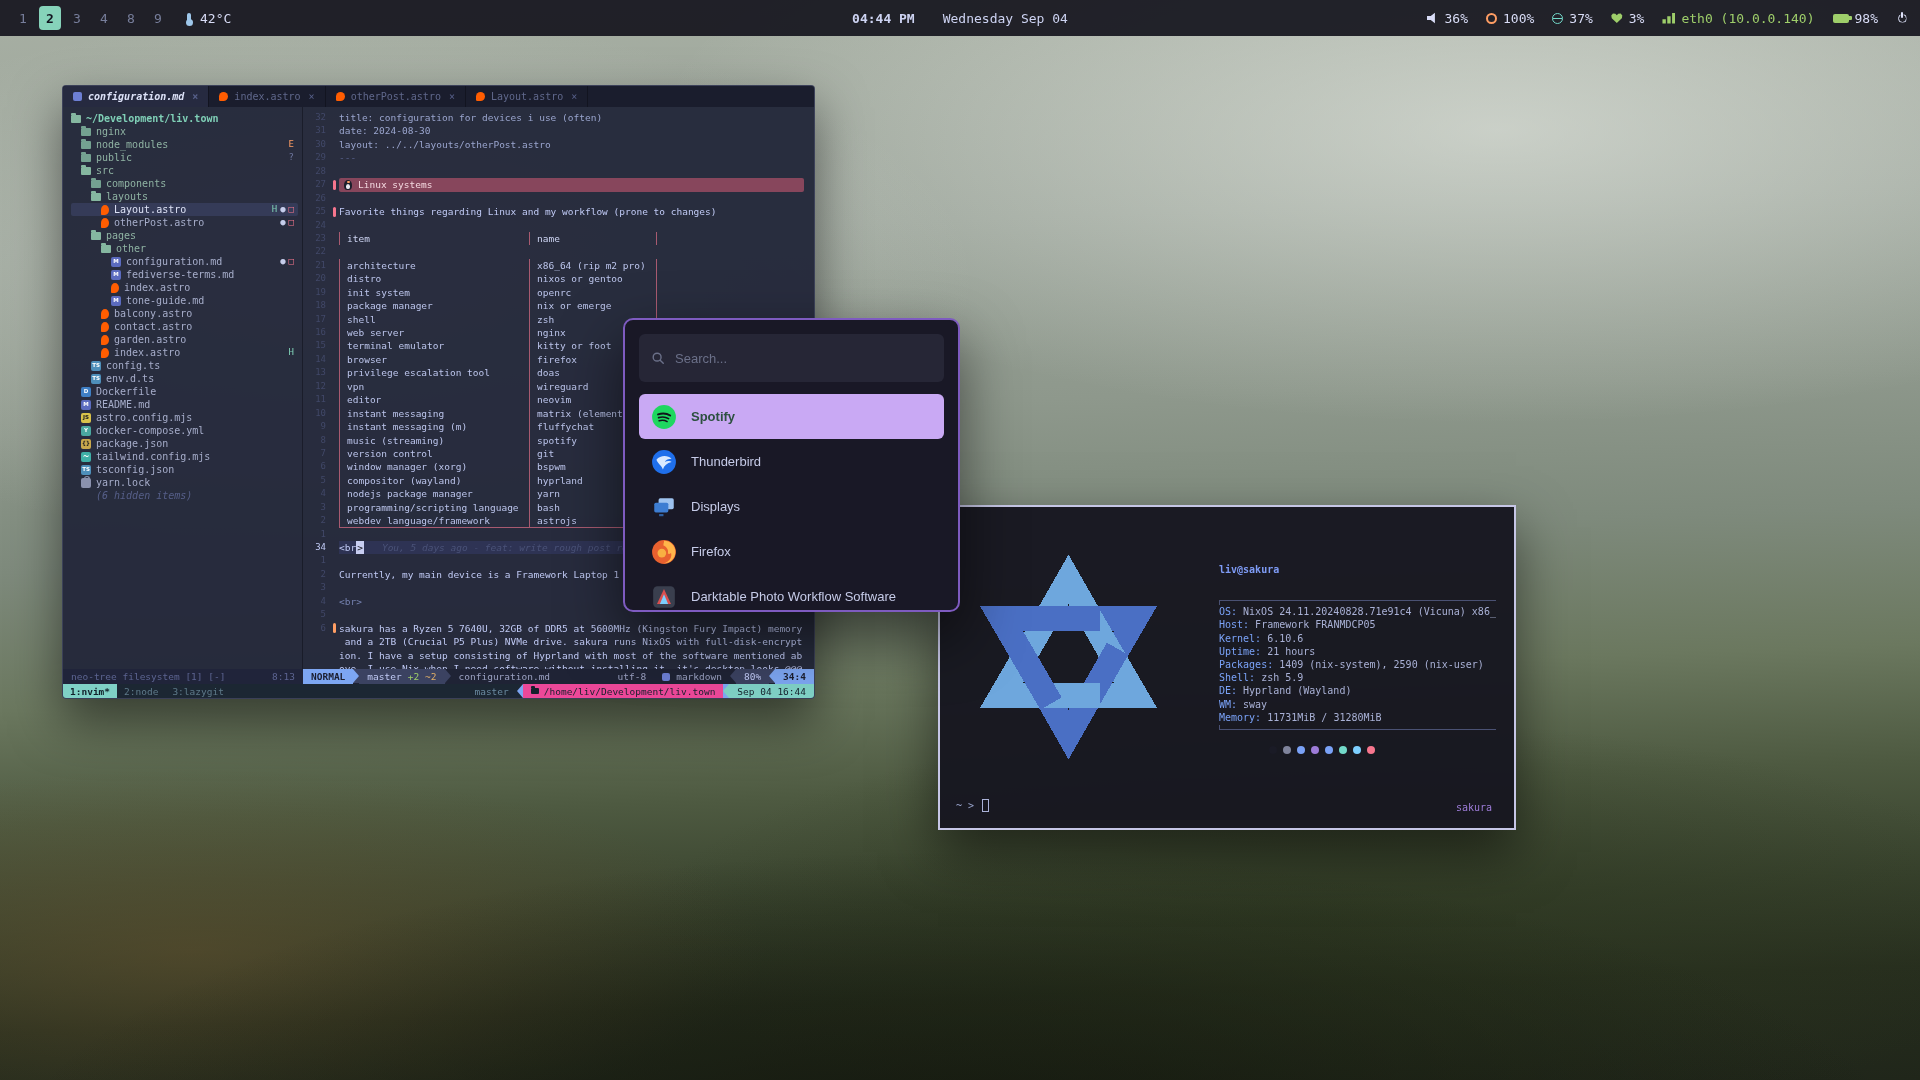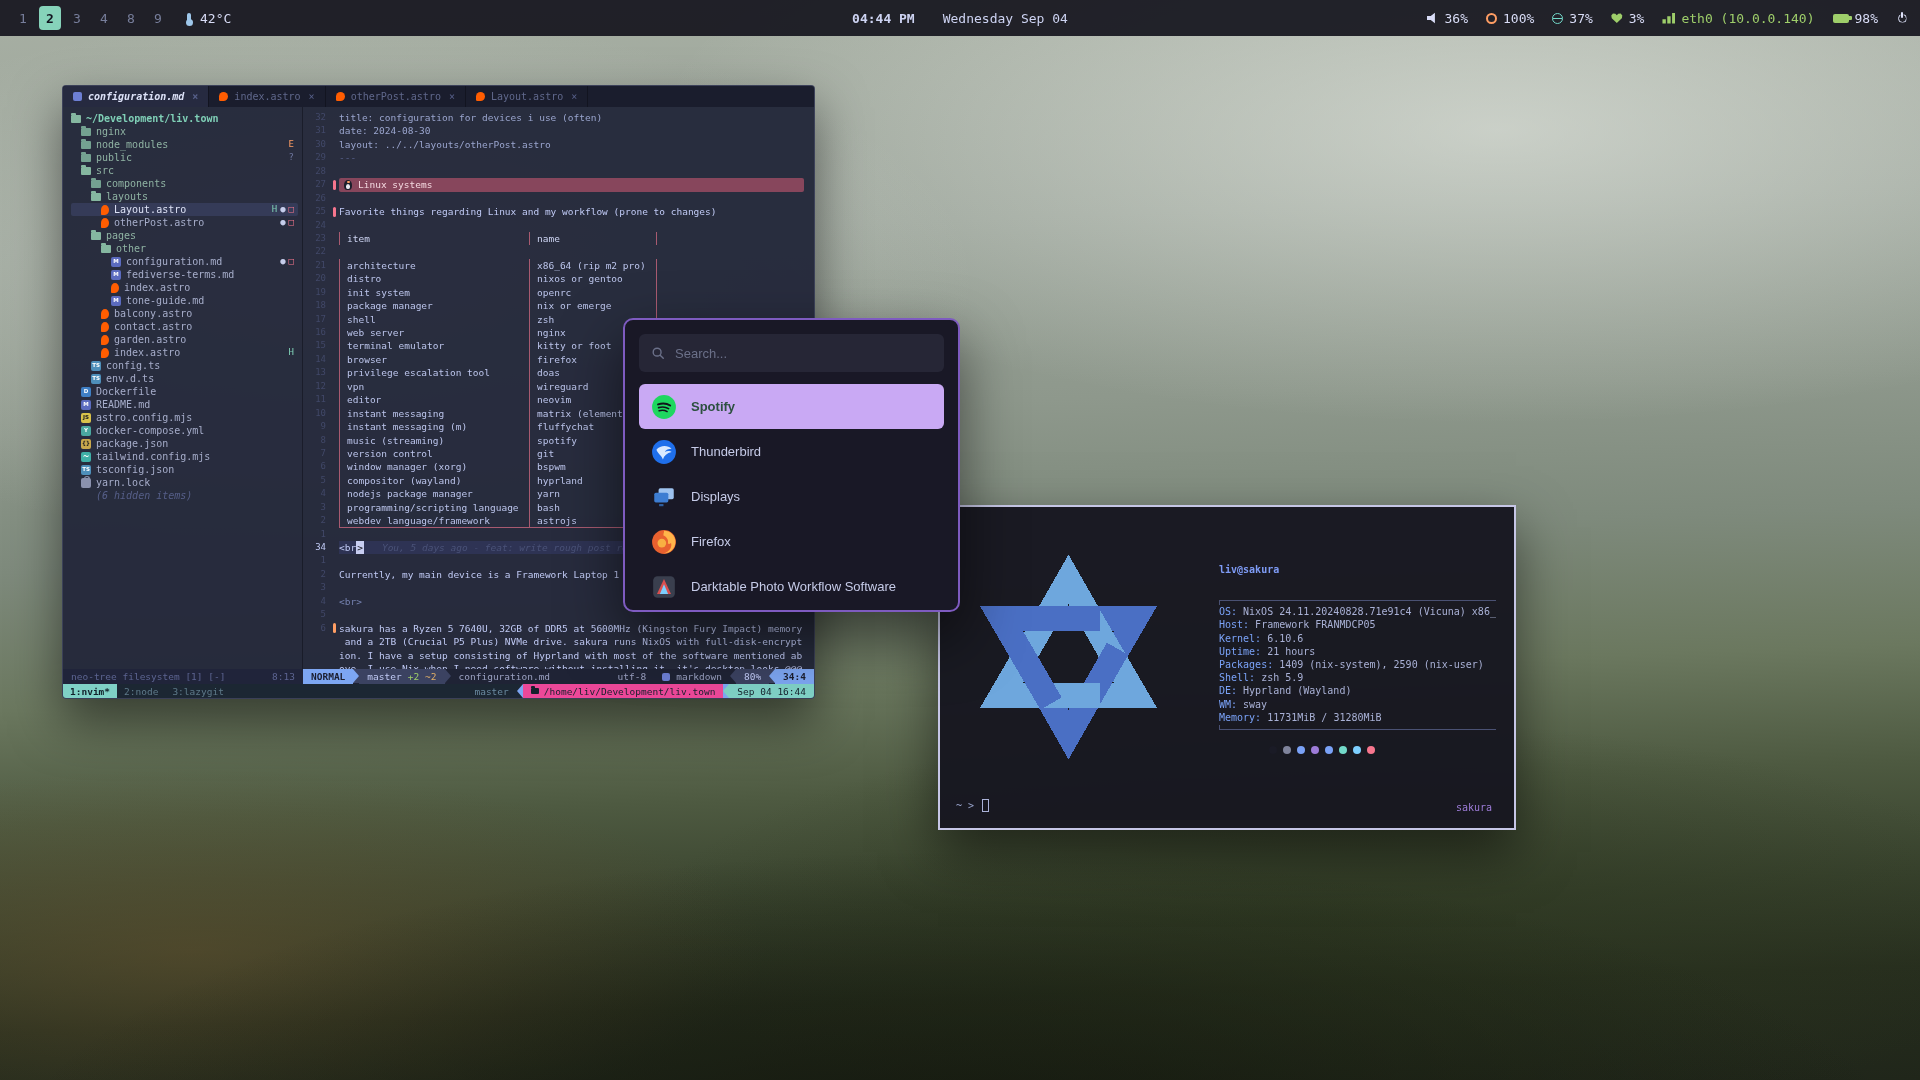--- a/index.html
+++ b/index.html
@@ -148,21 +148,21 @@
   .tarr{width:0;height:0;border-top:7px solid transparent;border-bottom:7px solid transparent}
   .tarr.t-path{border-right:6px solid #7da6f2}
   .tarr.t-date{border-right:6px solid #7fd1c6}
   .tm-folder{width:8px;height:6px;background:#15202c;border-radius:1px;position:relative;display:inline-block}
   .tm-folder::before{content:"";position:absolute;top:-2px;left:0;width:4px;height:2px;background:#15202c;border-radius:1px 1px 0 0}
 
   
   .launcher{position:absolute;left:623px;top:318px;width:337px;height:294px;background:#191826;
     border:2px solid #7e5bc0;border-radius:10px;box-shadow:0 24px 60px rgba(0,0,0,.55);
     padding:14px 14px 0;overflow:hidden;z-index:30;font-family:"Liberation Sans","DejaVu Sans",sans-serif}
-  .search{height:38px;background:#262636;border-radius:6px;display:flex;align-items:center;gap:10px;padding:16px 12px}
+  .search{height:48px;background:#262636;border-radius:6px;display:flex;align-items:center;gap:10px;padding:16px 12px}
   .search input{flex:1;background:transparent;border:none;outline:none;color:#c6cbe8;font-size:13px;font-family:inherit}
   .search input::placeholder{color:#6b7089}
   .litems{margin-top:12px}
   .litem{height:45px;display:flex;align-items:center;gap:14px;padding:0 12px;border-radius:6px;color:#c6cbe8;font-size:13px}
   .litem.selected{background:#c9a9f4;color:#2d5040;font-weight:bold}
   .licon-wrap{width:26px;height:26px;flex-shrink:0;display:flex;align-items:center;justify-content:center}
   .licon{display:none;width:26px;height:26px}
   .litem.spotify .licon.i-spotify{display:block}
   .litem.thunderbird .licon.i-thunderbird{display:block}
   .litem.displays .licon.i-displays{display:block}

